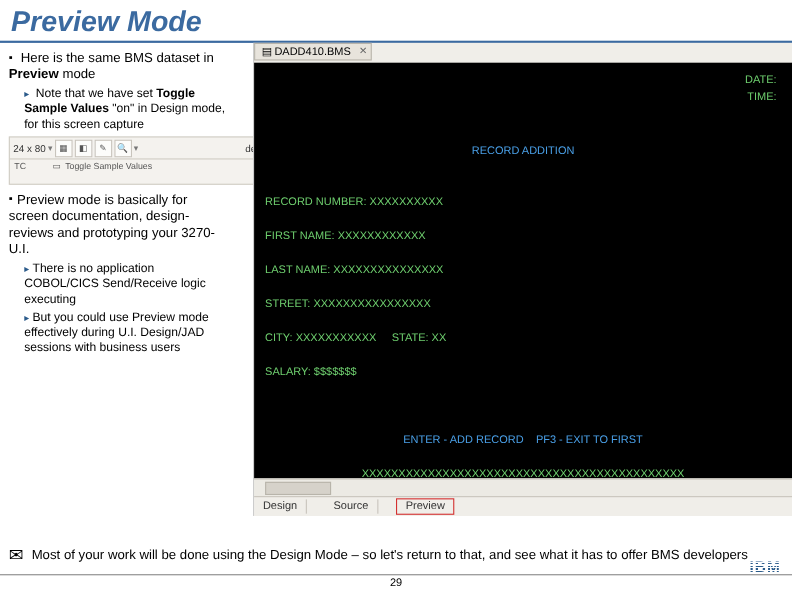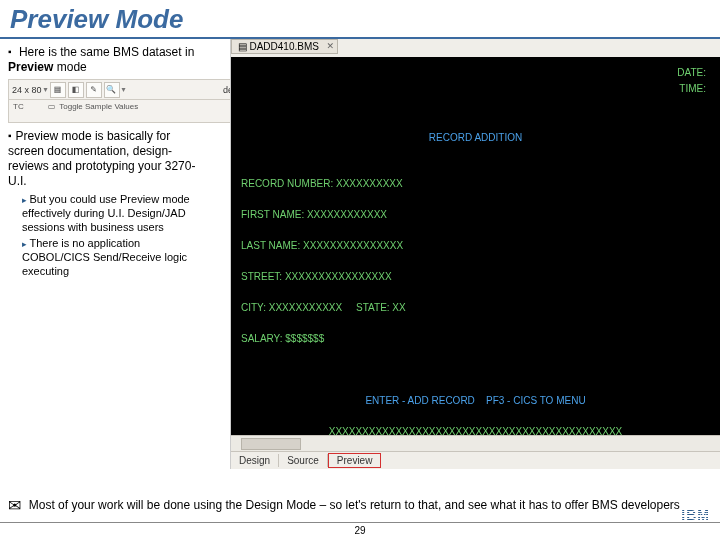--- a/index.html
+++ b/index.html
@@ -125,21 +125,21 @@
     position: absolute; left:0; right:0; bottom:18px; height:16px;
     background: #eceae4; border-top:1px solid #c8c4bc;
   }
   .scroll-thumb {
     position:absolute; left:10px; top:2px; width:60px; height:12px;
     background:#d6d2ca; border:1px solid #b8b4aa;
   }
   .tabbar {
     position:absolute; left:0; right:0; bottom:0; height:18px;
     background:#f0eee9; border-top:1px solid #c8c4bc;
-    display:flex; align-items:center; gap:0;
+    display:flex; align-items:center; gap:16px;
     font-size:10px;
   }
   .tabbar .tab {
     padding:1px 8px; border-right:1px solid #c8c4bc; color:#333;
   }
   .tabbar .tab.active {
     border:1.5px solid #d43030;
   }
   .footer-note {
     position:absolute;
@@ -171,20 +171,23 @@
 </head>
 <body>
 
 <div class="slide-title">Preview Mode</div>
 
 <div class="content-row">
 
   <div class="left-col">
     <div class="bullet-main">
       <span>Here is the same BMS dataset in </span><span class="bold">Preview</span><span> mode</span>
+    </div>
+    <div class="bullet-sub">
+      <span>Note that we have set </span><span class="bold">Toggle Sample Values</span><span> "on" in Design mode, for this screen capture</span>
     </div>
 
     <div class="toolbar-img">
       <div class="tb-top">
         <span class="tb-text">24 x 80</span>
         <span style="color:#777;font-size:8px">▾</span>
         <span class="tb-btn">▦</span>
         <span class="tb-btn">◧</span>
         <span class="tb-btn">✎</span>
         <span class="tb-btn">🔍</span>
@@ -192,22 +195,22 @@
         <span class="tb-text" style="margin-left:auto">default</span>
       </div>
       <div class="tb-bot">
         <span>TC</span>
         <span style="margin-left:20px">▭</span>
         <span>Toggle Sample Values</span>
       </div>
     </div>
 
     <div class="bullet-main">Preview mode is basically for screen documentation, design-reviews and prototyping your 3270-U.I.</div>
+    <div class="bullet-sub">There is no application COBOL/CICS Send/Receive logic executing</div>
     <div class="bullet-sub">But you could use Preview mode effectively during U.I. Design/JAD sessions with business users</div>
-    <div class="bullet-sub">There is no application COBOL/CICS Send/Receive logic executing</div>
   </div>
 
   <div class="right-col">
     <div class="editor-tab">
       <span>▤</span>
       <span>DADD410.BMS</span>
       <span class="x">✕</span>
     </div>
 
     <div class="terminal">
@@ -222,21 +225,21 @@
 <span class="term-green">LAST NAME: XXXXXXXXXXXXXXX</span>
 
 <span class="term-green">STREET: XXXXXXXXXXXXXXXX</span>
 
 <span class="term-green">CITY: XXXXXXXXXXX</span>     <span class="term-green">STATE: XX</span>
 
 <span class="term-green">SALARY: $$$$$$$</span>
 
 
 
-<span style="display:block;text-align:center" class="term-blue">ENTER - ADD RECORD    PF3 - CICS TO MENU</span>
+<span style="display:block;text-align:center" class="term-blue">ENTER - ADD RECORD    PF3 - EXIT TO FIRST</span>
 <span style="display:block;text-align:center" class="term-green">XXXXXXXXXXXXXXXXXXXXXXXXXXXXXXXXXXXXXXXXXXXX</span>
     </div>
 
     <div class="scroll-h">
       <div class="scroll-thumb"></div>
     </div>
 
     <div class="tabbar">
       <div class="tab">Design</div>
       <div class="tab">Source</div>

